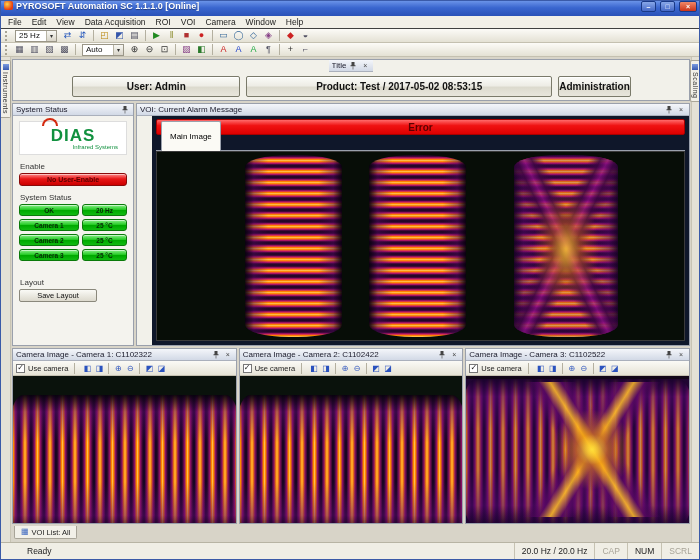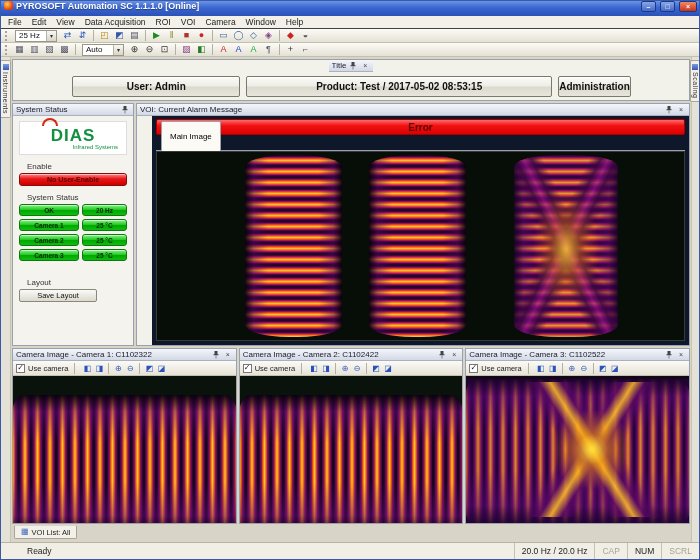--- a/index.html
+++ b/index.html
@@ -65,21 +65,21 @@
   
   .middle{flex:1;display:flex;gap:2px;min-height:0;}
   .sys-panel{width:122px;flex:none;}
   .sys-body{flex:1;background:#f4f3ee;padding:5px 6px;display:flex;flex-direction:column;font-size:8px;overflow:hidden;}
   .logo-box{background:#fff;border:1px solid #ddd;height:34px;position:relative;display:flex;flex-direction:column;
     align-items:center;justify-content:center;flex:none;}
   .logo-dias{font-size:17px;font-weight:bold;color:#11913f;letter-spacing:1px;line-height:1;position:relative;}
   .logo-arc{position:absolute;width:16px;height:8px;border:2px solid #d42a10;border-bottom:none;
     border-radius:10px 10px 0 0;top:-4px;left:22px;}
   .logo-sub{font-size:6px;color:#11913f;align-self:flex-end;margin-right:8px;}
-  .sec-label{color:#333;margin:7px 8px 2px;flex:none;}
+  .sec-label{color:#333;margin:7px 1px 2px;flex:none;}
   .red-btn{height:13px;flex:none;border:1px solid #8a0a0a;border-radius:3px;
     background:linear-gradient(#ff8a8a,#e81616 45%,#cc0000);color:#5c0000;font-weight:bold;font-size:7px;
     display:flex;align-items:center;justify-content:center;box-shadow:inset 0 1px 0 rgba(255,255,255,.5);cursor:default;}
   .stat-row{display:flex;gap:3px;margin-bottom:3px;flex:none;}
   .pill{height:12px;border:1px solid #0a7a0a;border-radius:3px;
     background:linear-gradient(#8af08a,#28cc28 45%,#00aa00 55%,#11bb11);
     color:#042a04;font-weight:bold;font-size:6.5px;display:flex;align-items:center;justify-content:center;
     box-shadow:inset 0 1px 0 rgba(255,255,255,.55);}
   .pill-l{flex:1.35;}.pill-r{flex:1;}
   .grey-btn{height:13px;width:78px;flex:none;border:1px solid #8a887c;border-radius:2px;

